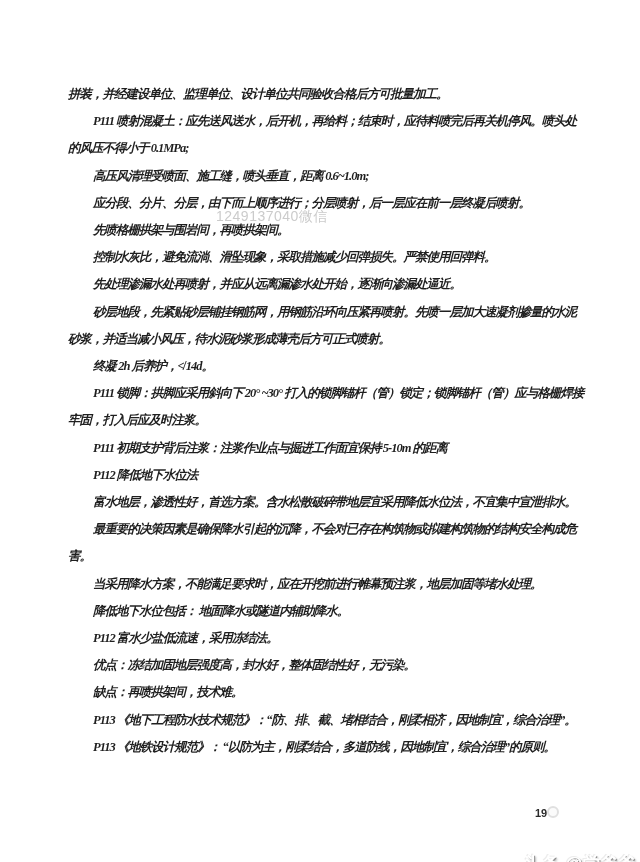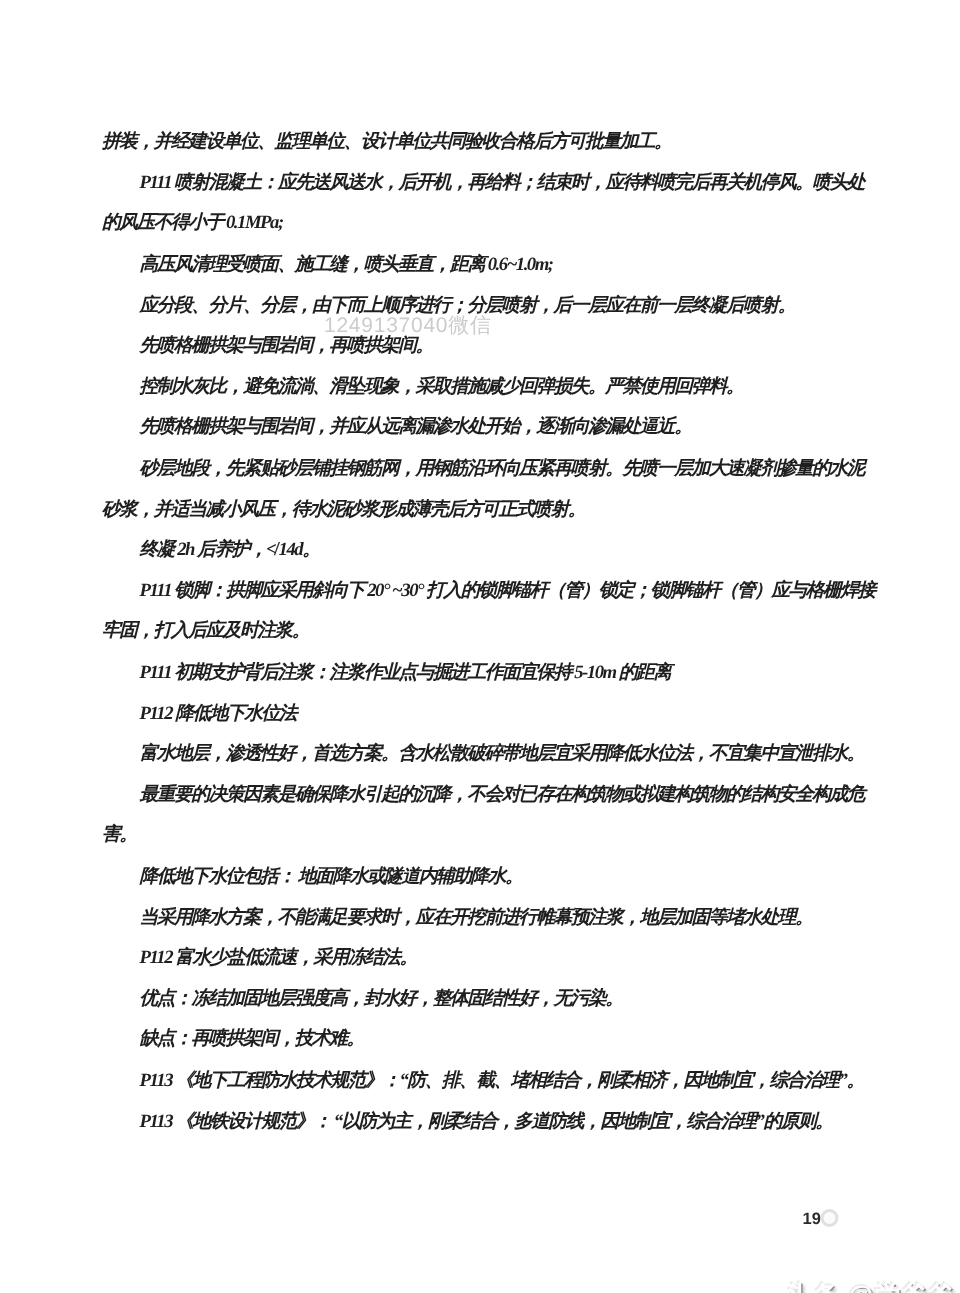--- a/index.html
+++ b/index.html
@@ -97,30 +97,30 @@
 
   <div class="wm-center">1249137040微信</div>
 
   <div class="doc-body" id="doc-body">
       <p class="para">拼装，并经建设单位、监理单位、设计单位共同验收合格后方可批量加工。</p>
       <p class="para indent">P111 喷射混凝土：应先送风送水，后开机，再给料；结束时，应待料喷完后再关机停风。喷头处的风压不得小于 0.1MPa;</p>
       <p class="para indent">高压风清理受喷面、施工缝，喷头垂直，距离 0.6~1.0m;</p>
       <p class="para indent">应分段、分片、分层，由下而上顺序进行；分层喷射，后一层应在前一层终凝后喷射。</p>
       <p class="para indent">先喷格栅拱架与围岩间，再喷拱架间。</p>
       <p class="para indent">控制水灰比，避免流淌、滑坠现象，采取措施减少回弹损失。严禁使用回弹料。</p>
-      <p class="para indent">先喷格栅拱架与围岩间，并应从远离漏渗水处开始，逐渐向渗漏处逼近。</p>
+      <p class="para indent">先处理渗漏水处再喷射，并应从远离漏渗水处开始，逐渐向渗漏处逼近。</p>
       <p class="para indent">砂层地段，先紧贴砂层铺挂钢筋网，用钢筋沿环向压紧再喷射。先喷一层加大速凝剂掺量的水泥砂浆，并适当减小风压，待水泥砂浆形成薄壳后方可正式喷射。</p>
       <p class="para indent">终凝 2h 后养护，≮ 14d。</p>
       <p class="para indent">P111 锁脚：拱脚应采用斜向下 20° ~30° 打入的锁脚锚杆（管）锁定；锁脚锚杆（管）应与格栅焊接牢固，打入后应及时注浆。</p>
       <p class="para indent">P111 初期支护背后注浆：注浆作业点与掘进工作面宜保持 5-10m 的距离</p>
       <p class="para indent">P112 降低地下水位法</p>
       <p class="para indent">富水地层，渗透性好，首选方案。含水松散破碎带地层宜采用降低水位法，不宜集中宣泄排水。</p>
       <p class="para indent">最重要的决策因素是确保降水引起的沉降，不会对已存在构筑物或拟建构筑物的结构安全构成危害。</p>
+      <p class="para indent">当采用降水方案，不能满足要求时，应在开挖前进行帷幕预注浆，地层加固等堵水处理。</p>
       <p class="para indent">降低地下水位包括： 地面降水或隧道内辅助降水。</p>
-      <p class="para indent">当采用降水方案，不能满足要求时，应在开挖前进行帷幕预注浆，地层加固等堵水处理。</p>
       <p class="para indent">P112 富水少盐低流速，采用冻结法。</p>
       <p class="para indent">优点：冻结加固地层强度高，封水好，整体固结性好，无污染。</p>
       <p class="para indent">缺点：再喷拱架间，技术难。</p>
       <p class="para indent">P113 《地下工程防水技术规范》：“防、排、截、堵相结合，刚柔相济，因地制宜，综合治理”。</p>
       <p class="para indent">P113 《地铁设计规范》： “以防为主，刚柔结合，多道防线，因地制宜，综合治理”的原则。</p>
     </div>
 
   <span class="page-num">19</span>
 
   <span class="page-circle"></span>

